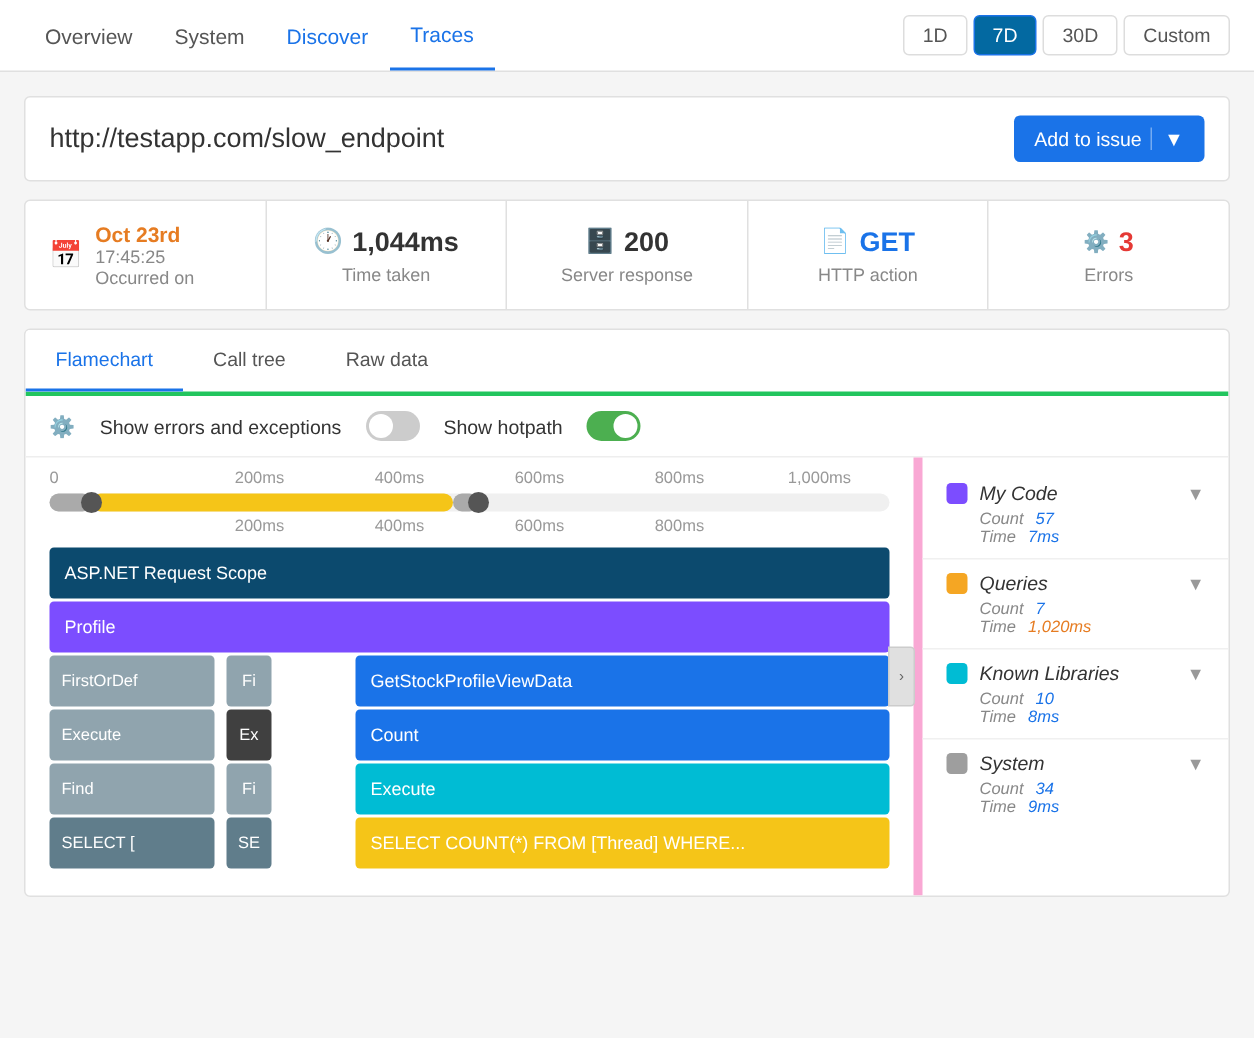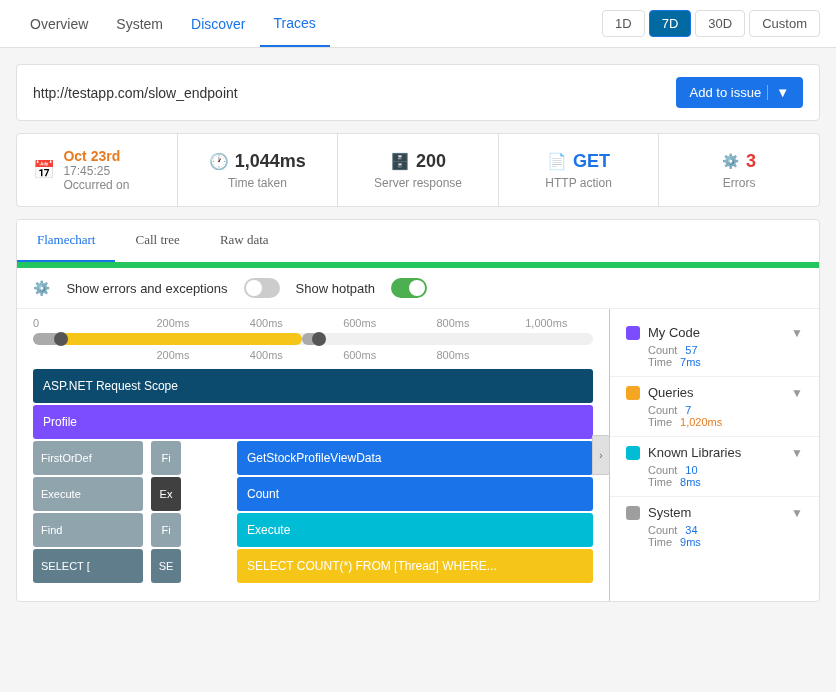--- a/index.html
+++ b/index.html
@@ -9,37 +9,37 @@
     .nav-item { padding: 0 14px; height: 100%; display: flex; align-items: center; cursor: pointer; color: #555; font-size: 14px; text-decoration: none; }
     .nav-item.active { color: #1a73e8; border-bottom: 2px solid #1a73e8; font-weight: 500; }
     .nav-spacer { flex: 1; }
     .time-buttons { display: flex; gap: 4px; }
     .time-btn { padding: 5px 12px; border: 1px solid #ddd; background: #fff; border-radius: 4px; cursor: pointer; font-size: 13px; color: #555; }
     .time-btn.active { background: #0369a1; color: #fff; border-color: #1a73e8; }
 
     .main-content { padding: 16px; max-width: 836px; }
 
     .url-bar { background: #fff; border: 1px solid #e0e0e0; border-radius: 4px; padding: 12px 16px; display: flex; align-items: center; justify-content: space-between; margin-bottom: 12px; }
-    .url-text { font-size: 14px; color: #333; }
+    .url-text { font-size: 18px; color: #333; }
     .add-issue-btn { background: #1a73e8; color: #fff; border: none; border-radius: 4px; padding: 8px 14px; cursor: pointer; font-size: 13px; display: flex; align-items: center; gap: 6px; }
     .add-issue-btn .dropdown-arrow { border-left: 1px solid rgba(255,255,255,0.4); padding-left: 8px; }
 
     .stats-bar { background: #fff; border: 1px solid #e0e0e0; border-radius: 4px; display: flex; margin-bottom: 12px; }
     .stat-item { flex: 1; padding: 14px 16px; border-right: 1px solid #e0e0e0; display: flex; flex-direction: column; align-items: center; justify-content: center; }
     .stat-item:last-child { border-right: none; }
     .stat-item:first-child { align-items: flex-start; }
     .stat-value { font-size: 18px; font-weight: 600; color: #333; }
     .stat-label { font-size: 12px; color: #888; margin-top: 2px; }
     .stat-value.blue { color: #1a73e8; }
     .stat-value.red { color: #e53935; }
     .date-value { font-size: 14px; font-weight: 600; color: #e67c22; }
     .date-sub { font-size: 12px; color: #888; }
 
     .panel { background: #fff; border: 1px solid #e0e0e0; border-radius: 4px; overflow: hidden; }
-    .tabs { display: flex; border-bottom: 6px solid #22c55e; font-family: Liberation Serif, serif; }
+    .tabs { display: flex; border-bottom: 3px solid #22c55e; }
     .tab { padding: 12px 20px; cursor: pointer; font-size: 13px; color: #555; border-bottom: 2px solid transparent; }
     .tab.active { color: #1a73e8; border-bottom-color: #1a73e8; background: #fff; }
 
     .flamechart-controls { padding: 10px 16px; display: flex; align-items: center; gap: 16px; border-bottom: 1px solid #eee; }
     .toggle { width: 36px; height: 20px; border-radius: 10px; position: relative; cursor: pointer; }
     .toggle.off { background: #ccc; }
     .toggle.on { background: #4caf50; }
     .toggle::after { content: ''; position: absolute; width: 16px; height: 16px; background: #fff; border-radius: 50%; top: 2px; transition: left 0.2s; }
     .toggle.off::after { left: 2px; }
     .toggle.on::after { left: 18px; }
@@ -55,21 +55,21 @@
     .track-end-gray { background: #aaa; left: 48%; width: 3%; }
     .slider-handle { width: 14px; height: 14px; background: #555; border-radius: 50%; position: absolute; top: -1px; cursor: pointer; }
     .handle-left { left: 5%; margin-left: -7px; }
     .handle-right { left: 51%; margin-left: -7px; }
     .timeline-ruler2 { display: flex; align-items: center; color: #999; font-size: 11px; margin-top: 4px; }
     .timeline-ruler2 span { flex: 1; text-align: center; }
     .timeline-ruler2 span:first-child { text-align: left; }
 
     .main-split { display: flex; gap: 0; }
     .flame-left { flex: 1; position: relative; }
-    .flame-right { width: 210px; border-left: 1px solid #f9a8d4; padding: 8px 0; }
+    .flame-right { width: 210px; border-left: 6px solid #f9a8d4; padding: 8px 0; font-style: italic; }
 
     .expand-btn { position: absolute; right: -1px; top: 50%; transform: translateY(-50%); width: 18px; height: 40px; background: #e0e0e0; border: 1px solid #ccc; display: flex; align-items: center; justify-content: center; cursor: pointer; z-index: 10; border-radius: 0 3px 3px 0; font-size: 10px; color: #666; }
 
     .bars-area { padding: 8px 16px 16px; }
     .bar-row { height: 34px; border-radius: 3px; display: flex; align-items: center; padding: 0 10px; margin-bottom: 2px; font-size: 12px; color: #fff; font-weight: 500; }
     .bar-asp { background: #0c4a6e; width: 100%; }
     .bar-profile { background: #7c4dff; width: 100%; }
     .bar-group { display: flex; gap: 8px; margin-bottom: 2px; }
     .bar-short { height: 34px; border-radius: 3px; display: flex; align-items: center; padding: 0 8px; font-size: 11px; color: #fff; }
     .bar-tag { background: #90a4ae; width: 110px; flex-shrink: 0; }

